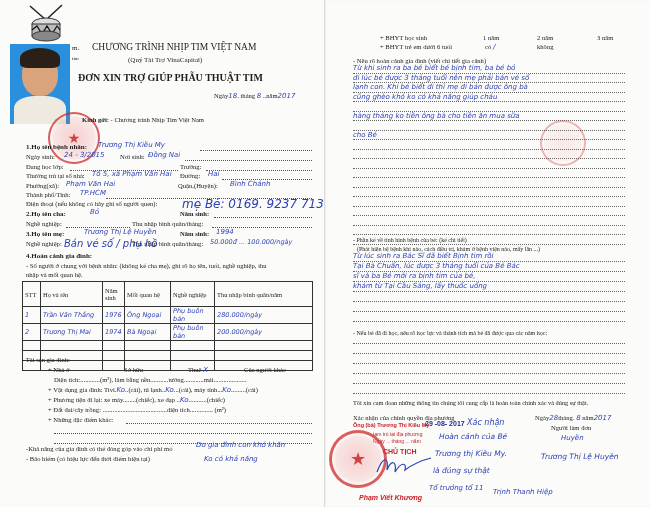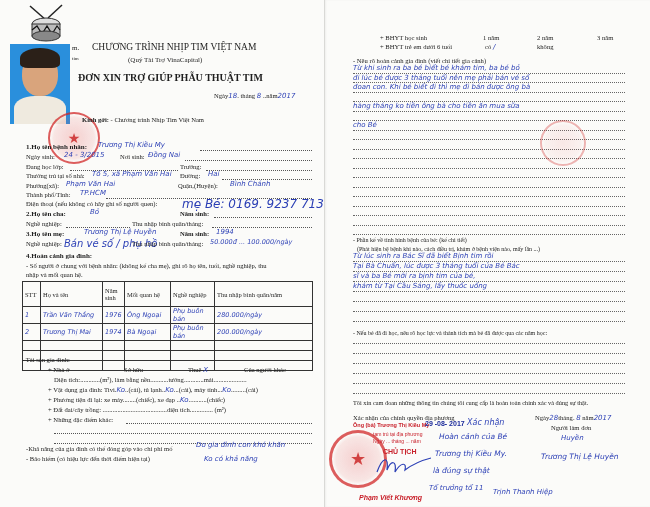--- a/index.html
+++ b/index.html
@@ -203,23 +203,24 @@
   <div class="abs lbl" style="left:55px;top:34px">+ BHYT học sinh</div>
   <div class="abs lbl" style="left:158px;top:34px">1 năm</div>
   <div class="abs lbl" style="left:212px;top:34px">2 năm</div>
   <div class="abs lbl" style="left:272px;top:34px">3 năm</div>
   <div class="abs lbl" style="left:55px;top:43px">+ BHYT trẻ em dưới 6 tuổi</div>
   <div class="abs lbl" style="left:160px;top:43px"><span>có</span> <span class="chk">/</span></div>
   <div class="abs lbl" style="left:212px;top:43px">không</div>
 
   <div class="abs lbl" style="left:28px;top:57px">- Nêu rõ hoàn cảnh gia đình (viết chi tiết gia cảnh)</div>
   <div class="abs" style="left:28px;top:64px;width:272px">
-    <div class="hw" style="height:9.5px;border-bottom:1px dotted #666">Từ khi sinh ra ba bé biết bé khám tim, ba bé bỏ</div>
+    <div class="hw" style="height:9.5px;border-bottom:1px dotted #666">Từ khi sinh ra ba bé biết bé bịnh tim, ba bé bỏ</div>
     <div class="hw" style="height:9.5px;border-bottom:1px dotted #666">đi lúc bé được 3 tháng tuổi nên mẹ phải bán vé số</div>
-    <div class="hw" style="height:9.5px;border-bottom:1px dotted #666">đoan con. Khi bé biết đi thì mẹ đi bán được ông bà</div>
+    <div class="hw" style="height:9.5px;border-bottom:1px dotted #666">lạnh con. Khi bé biết đi thì mẹ đi bán được ông bà</div>
+    <div class="hw" style="height:9.5px;border-bottom:1px dotted #666">cũng ghèo khó ko có khả năng giúp cháu</div>
     <div class="hw" style="height:9.5px;border-bottom:1px dotted #666"></div>
     <div class="hw" style="height:9.5px;border-bottom:1px dotted #666">hàng tháng ko tiền ông bà cho tiền ăn mua sữa</div>
     <div class="hw" style="height:9.5px;border-bottom:1px dotted #666"></div>
     <div class="hw" style="height:9.5px;border-bottom:1px dotted #666">cho Bé</div>
     <div style="height:9.5px;border-bottom:1px dotted #666"></div>
     <div style="height:9.5px;border-bottom:1px dotted #666"></div>
     <div style="height:9.5px;border-bottom:1px dotted #666"></div>
     <div style="height:9.5px;border-bottom:1px dotted #666"></div>
     <div style="height:9.5px;border-bottom:1px dotted #666"></div>
     <div style="height:9.5px;border-bottom:1px dotted #666"></div>

